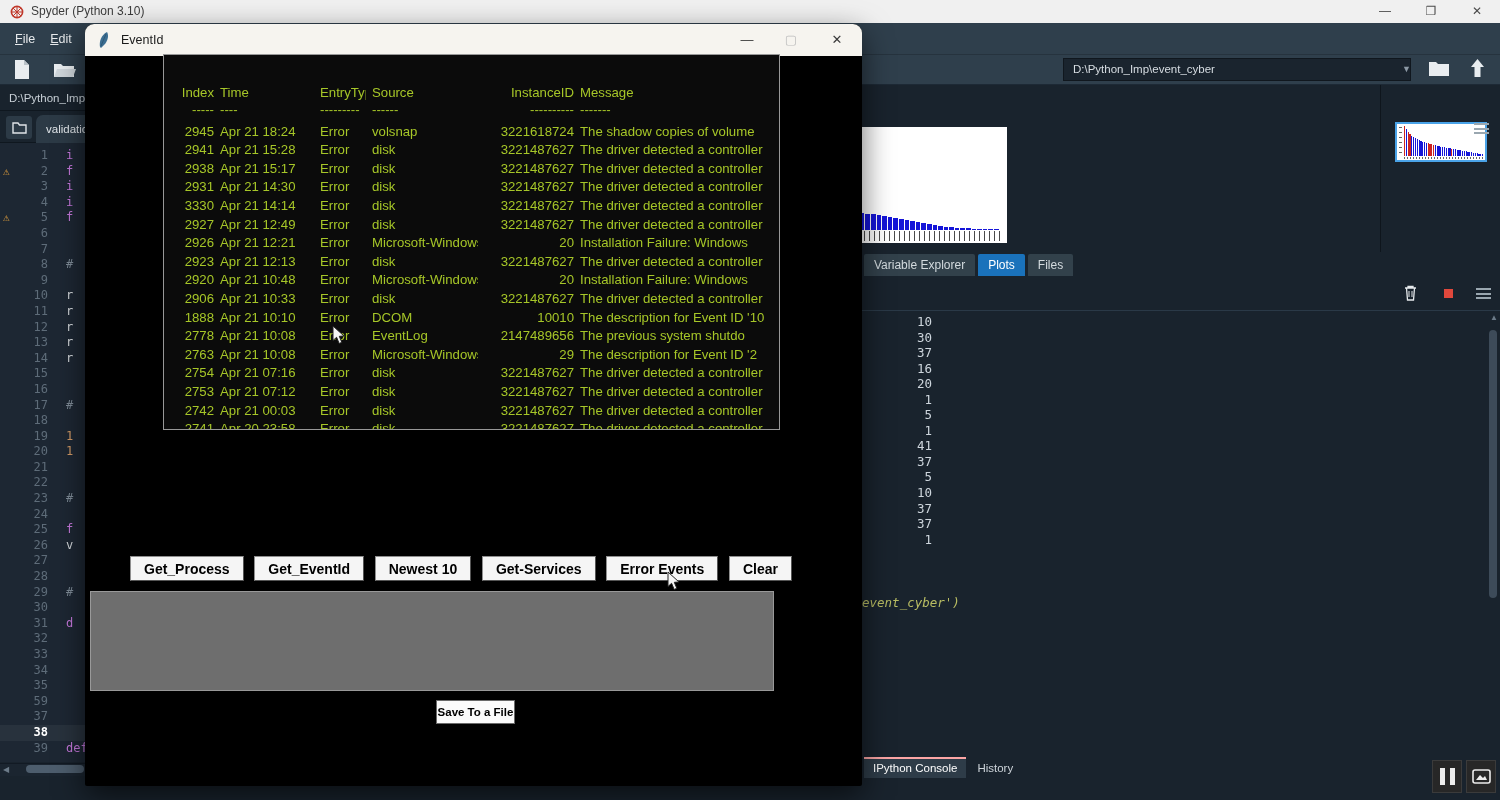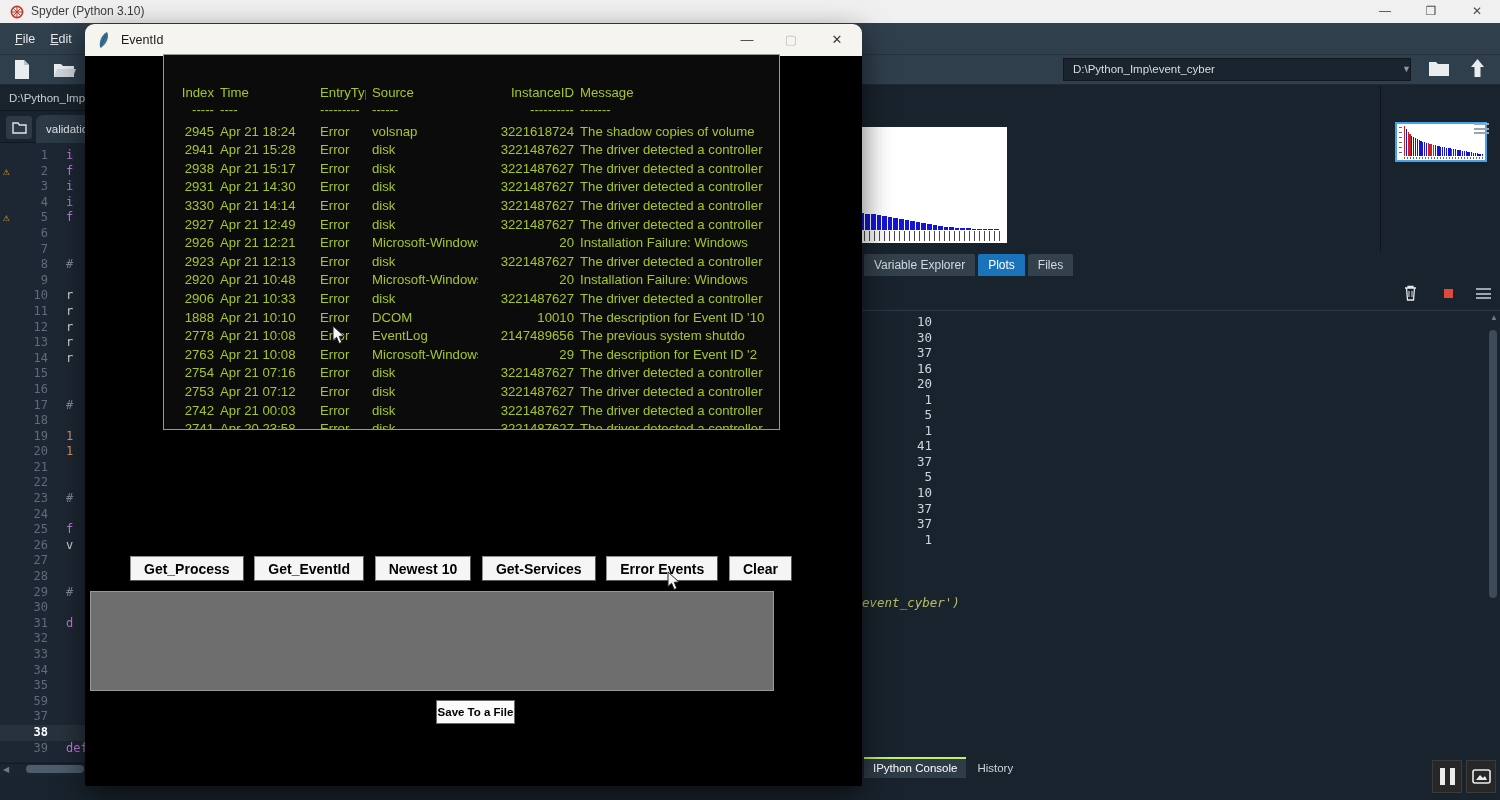--- a/index.html
+++ b/index.html
@@ -68,21 +68,21 @@
   .console-sep { left:345px; top:310px; width:1155px; height:1px; background:#2a3947; }
   .red-square { left:1444px; top:289px; width:9px; height:9px; background:#e0483c; }
   .console-numbers { left:868px; top:314px; width:64px; text-align:right; font-family:"DejaVu Sans Mono",monospace; font-size:12.5px; color:#ced6dd; }
   .console-numbers div { height:15.55px; line-height:15.55px; }
   .console-tail { left:862px; top:595px; font-family:"DejaVu Sans Mono",monospace; font-size:12.5px; font-style:italic; color:#b9bd63; }
   .console-scroll { left:1487px; top:312px; width:13px; height:445px; background:#19232D; }
   .cs-arrow { position:absolute; top:1px; left:3px; color:#6b7a88; font-size:8px; }
   .cthumb { position:absolute; left:2px; top:18px; width:8px; height:268px; background:#3d4b59; border-radius:4px; }
   .console-tabs { left:345px; top:757px; width:1155px; height:21px; background:#19232D; padding-left:519px; white-space:nowrap; }
   .ctab { display:inline-block; height:21px; line-height:19px; padding:0 9px; font-size:11.5px; color:#cdd4da; background:#19232D; margin-right:2px; }
-  .ctab.active { background:#2e3c48; border-top:2px solid #bef264; color:#ffffff; }
+  .ctab.active { background:#2e3c48; border-top:2px solid #fca5a5; color:#ffffff; }
 
   
   .statusbar { left:0; top:778px; width:1500px; height:22px; background:#2f3e4a; border-top:1px solid #1d2832; color:#dbe0e4; font-size:11.5px; }
   .sb { position:absolute; top:0; line-height:22px; white-space:nowrap; }
   .overlay-btn { top:760px; width:30px; height:33px; background:#272727; border:1px solid #3b3b3b; display:flex; align-items:center; justify-content:center; }
   .pause-bars { display:flex; gap:5px; }
   .pause-bars i { display:block; width:5px; height:17px; background:#ececec; }
 
   
   .dialog { left:85px; top:24px; width:777px; height:762px; background:#000000; border-radius:9px 9px 2px 2px; box-shadow:0 10px 30px rgba(0,0,0,0.6); z-index:100; }

